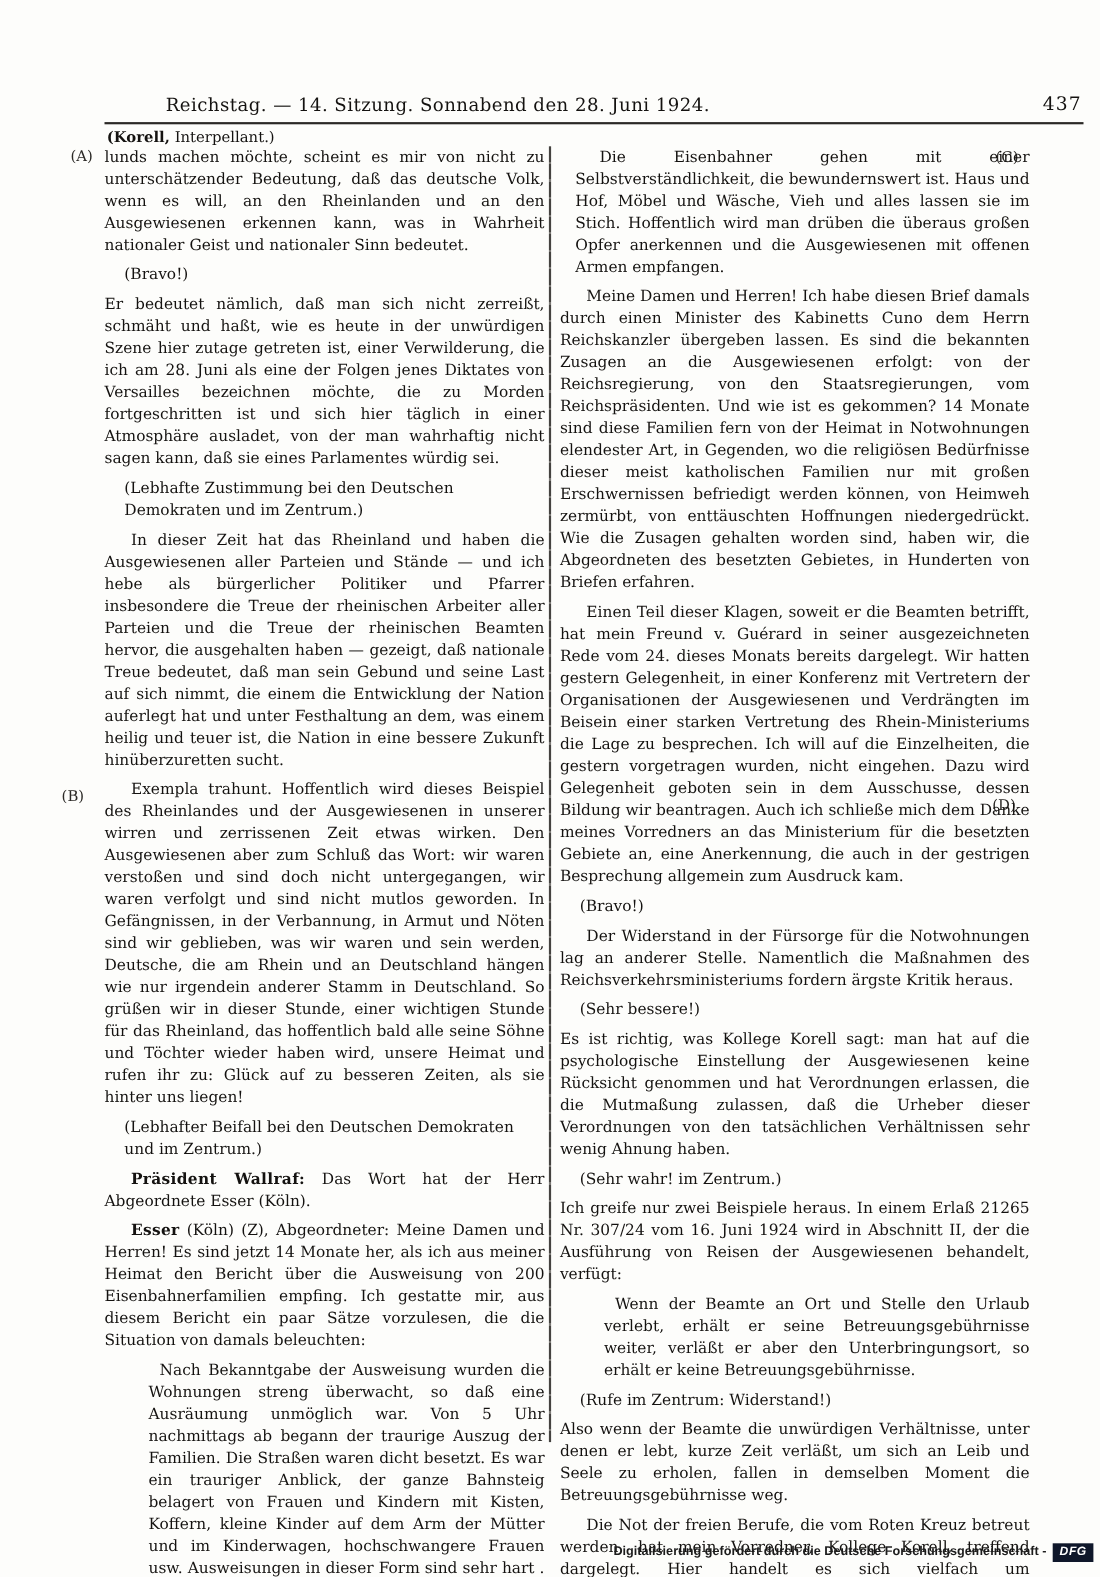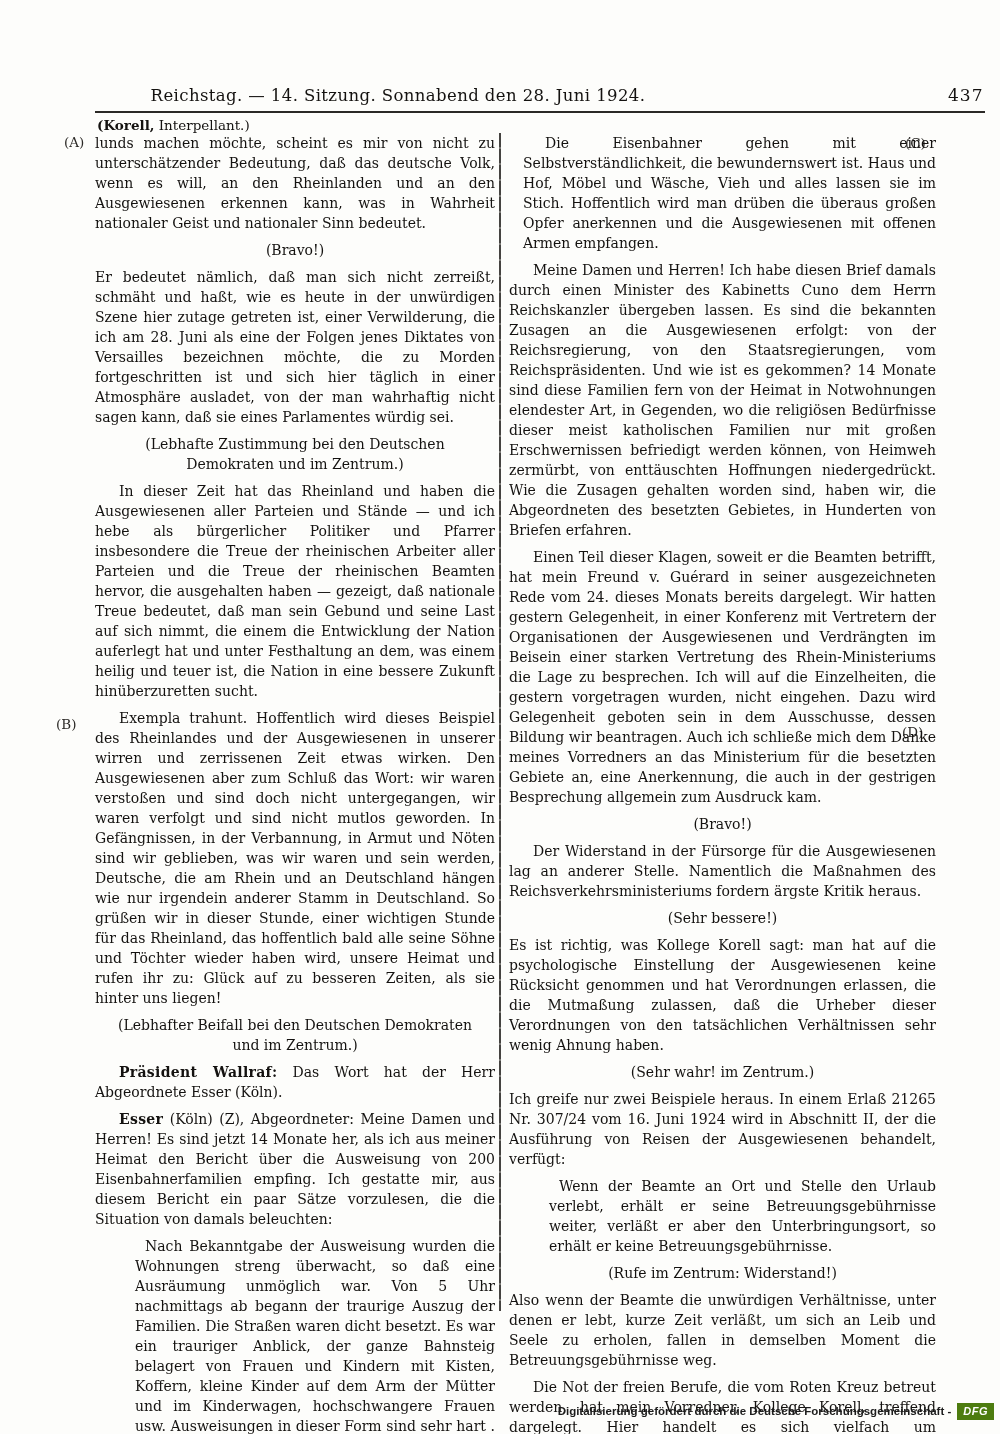--- a/index.html
+++ b/index.html
@@ -28,37 +28,37 @@
   .m-b{top:716px;left:56px;}
   .m-c{top:135px;left:905px;}
   .m-d{top:724px;left:902px;}
   
   .col{position:absolute;top:133px;font-size:14px;line-height:20px;text-align:justify;}
   .col-left{left:95px;width:400px;}
   .col-right{left:509px;width:427px;}
   .col p{margin:0 0 7px 0;}
   .col p.flush{text-indent:0;}
   .col p.indent{text-indent:24px;}
-  .col p.interjection{text-align:center;text-indent:0;margin:3px 18px 7px 18px;}
+  .col p.interjection{text-align:left;text-indent:0;margin:3px 18px 7px 18px;}
   .col p.quote{padding-left:40px;text-indent:10px;}
   .col p.quote-cont{padding-left:14px;text-indent:22px;}
   .col b{font-weight:bold;letter-spacing:.3px;}
   .col-rule{
     position:absolute;top:133px;left:499px;width:2px;height:1178px;
     background:repeating-linear-gradient(to bottom,#454340 0 14px,#7a7874 14px 16px);
   }
   
   .footer{
     position:absolute;top:1399px;right:6px;height:24px;
     display:flex;align-items:center;gap:6px;
     font-family:"Liberation Sans","DejaVu Sans",sans-serif;
   }
   .footer .notice{font-size:11.5px;font-weight:bold;color:#1c1c1c;}
   .footer .dfg{
-    display:inline-block;background:#4d7c0f;color:#ffffff;
+    display:inline-block;background:#0f172a;color:#ffffff;
     font-size:11px;font-weight:bold;font-style:italic;
     padding:2px 6px 3px 6px;letter-spacing:.5px;
   }
 </style>
 </head>
 <body>
 
 <div class="page">
 
   <div class="running-title">Reichstag. — 14. Sitzung.  Sonnabend den 28. Juni 1924.</div>
@@ -85,21 +85,21 @@
     <p class="quote">Nach Bekanntgabe der Ausweisung wurden die Wohnungen streng überwacht, so daß eine Ausräumung unmöglich war. Von 5 Uhr nachmittags ab begann der traurige Auszug der Familien. Die Straßen waren dicht besetzt. Es war ein trauriger Anblick, der ganze Bahnsteig belagert von Frauen und Kindern mit Kisten, Koffern, kleine Kinder auf dem Arm der Mütter und im Kinderwagen, hochschwangere Frauen usw. Ausweisungen in dieser Form sind sehr hart . . .</p>
   </div>
 
   <div class="col-rule"></div>
 
   <div class="col col-right">
     <p class="quote-cont">Die Eisenbahner gehen mit einer Selbstverständlichkeit, die bewundernswert ist.  Haus und Hof, Möbel und Wäsche, Vieh und alles lassen sie im Stich. Hoffentlich wird man drüben die überaus großen Opfer anerkennen und die Ausgewiesenen mit offenen Armen empfangen.</p>
     <p class="indent">Meine Damen und Herren!  Ich habe diesen Brief damals durch einen Minister des Kabinetts Cuno dem Herrn Reichskanzler übergeben lassen.  Es sind die bekannten Zusagen an die Ausgewiesenen erfolgt: von der Reichsregierung, von den Staatsregierungen, vom Reichspräsidenten. Und wie ist es gekommen? 14 Monate sind diese Familien fern von der Heimat in Notwohnungen elendester Art, in Gegenden, wo die religiösen Bedürfnisse dieser meist katholischen Familien nur mit großen Erschwernissen befriedigt werden können, von Heimweh zermürbt, von enttäuschten Hoffnungen niedergedrückt. Wie die Zusagen gehalten worden sind, haben wir, die Abgeordneten des besetzten Gebietes, in Hunderten von Briefen erfahren.</p>
     <p class="indent">Einen Teil dieser Klagen, soweit er die Beamten betrifft, hat mein Freund v. Guérard in seiner ausgezeichneten Rede vom 24. dieses Monats bereits dargelegt.  Wir hatten gestern Gelegenheit, in einer Konferenz mit Vertretern der Organisationen der Ausgewiesenen und Verdrängten im Beisein einer starken Vertretung des Rhein-Ministeriums die Lage zu besprechen.  Ich will auf die Einzelheiten, die gestern vorgetragen wurden, nicht eingehen.  Dazu wird Gelegenheit geboten sein in dem Ausschusse, dessen Bildung wir beantragen.  Auch ich schließe mich dem Danke meines Vorredners an das Ministerium für die besetzten Gebiete an, eine Anerkennung, die auch in der gestrigen Besprechung allgemein zum Ausdruck kam.</p>
     <p class="interjection">(Bravo!)</p>
-    <p class="indent">Der Widerstand in der Fürsorge für die Ausgewiesenen lag an anderer Stelle.  Namentlich die Maßnahmen des Reichsverkehrsministeriums fordern ärgste Kritik heraus.</p>
+    <p class="indent">Der Widerstand in der Fürsorge für die Notwohnungen lag an anderer Stelle.  Namentlich die Maßnahmen des Reichsverkehrsministeriums fordern ärgste Kritik heraus.</p>
     <p class="interjection">(Sehr bessere!)</p>
     <p class="flush">Es ist richtig, was Kollege Korell sagt: man hat auf die psychologische Einstellung der Ausgewiesenen keine Rücksicht genommen und hat Verordnungen erlassen, die die Mutmaßung zulassen, daß die Urheber dieser Verordnungen von den tatsächlichen Verhältnissen sehr wenig Ahnung haben.</p>
     <p class="interjection">(Sehr wahr! im Zentrum.)</p>
     <p class="flush">Ich greife nur zwei Beispiele heraus.  In einem Erlaß 21265 Nr. 307/24 vom 16. Juni 1924 wird in Abschnitt II, der die Ausführung von Reisen der Ausgewiesenen behandelt, verfügt:</p>
     <p class="quote">Wenn der Beamte an Ort und Stelle den Urlaub verlebt, erhält er seine Betreuungsgebührnisse weiter, verläßt er aber den Unterbringungsort, so erhält er keine Betreuungsgebührnisse.</p>
     <p class="interjection">(Rufe im Zentrum: Widerstand!)</p>
     <p class="flush">Also wenn der Beamte die unwürdigen Verhältnisse, unter denen er lebt, kurze Zeit verläßt, um sich an Leib und Seele zu erholen, fallen in demselben Moment die Betreuungsgebührnisse weg.</p>
     <p class="indent">Die Not der freien Berufe, die vom Roten Kreuz betreut werden, hat mein Vorredner, Kollege Korell, treffend dargelegt.  Hier handelt es sich vielfach um zusammengebrochene Existenzen; und wie, meine Damen</p>
   </div>
 

